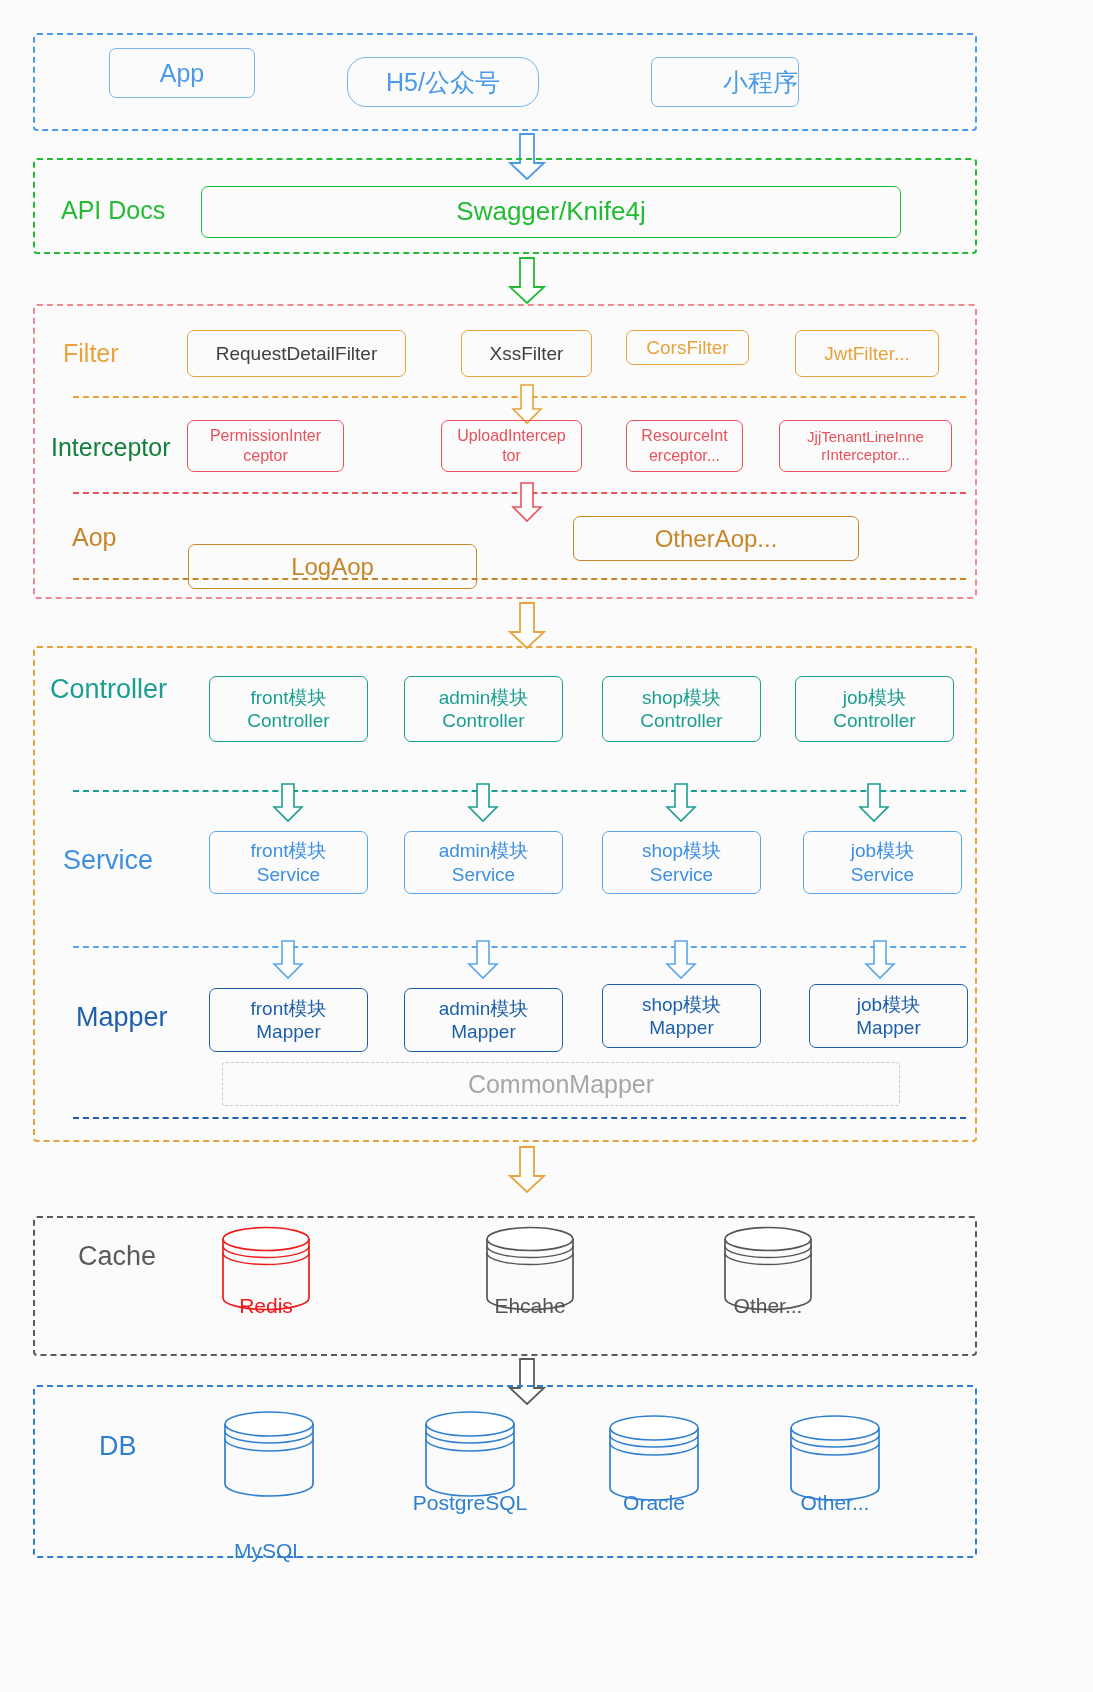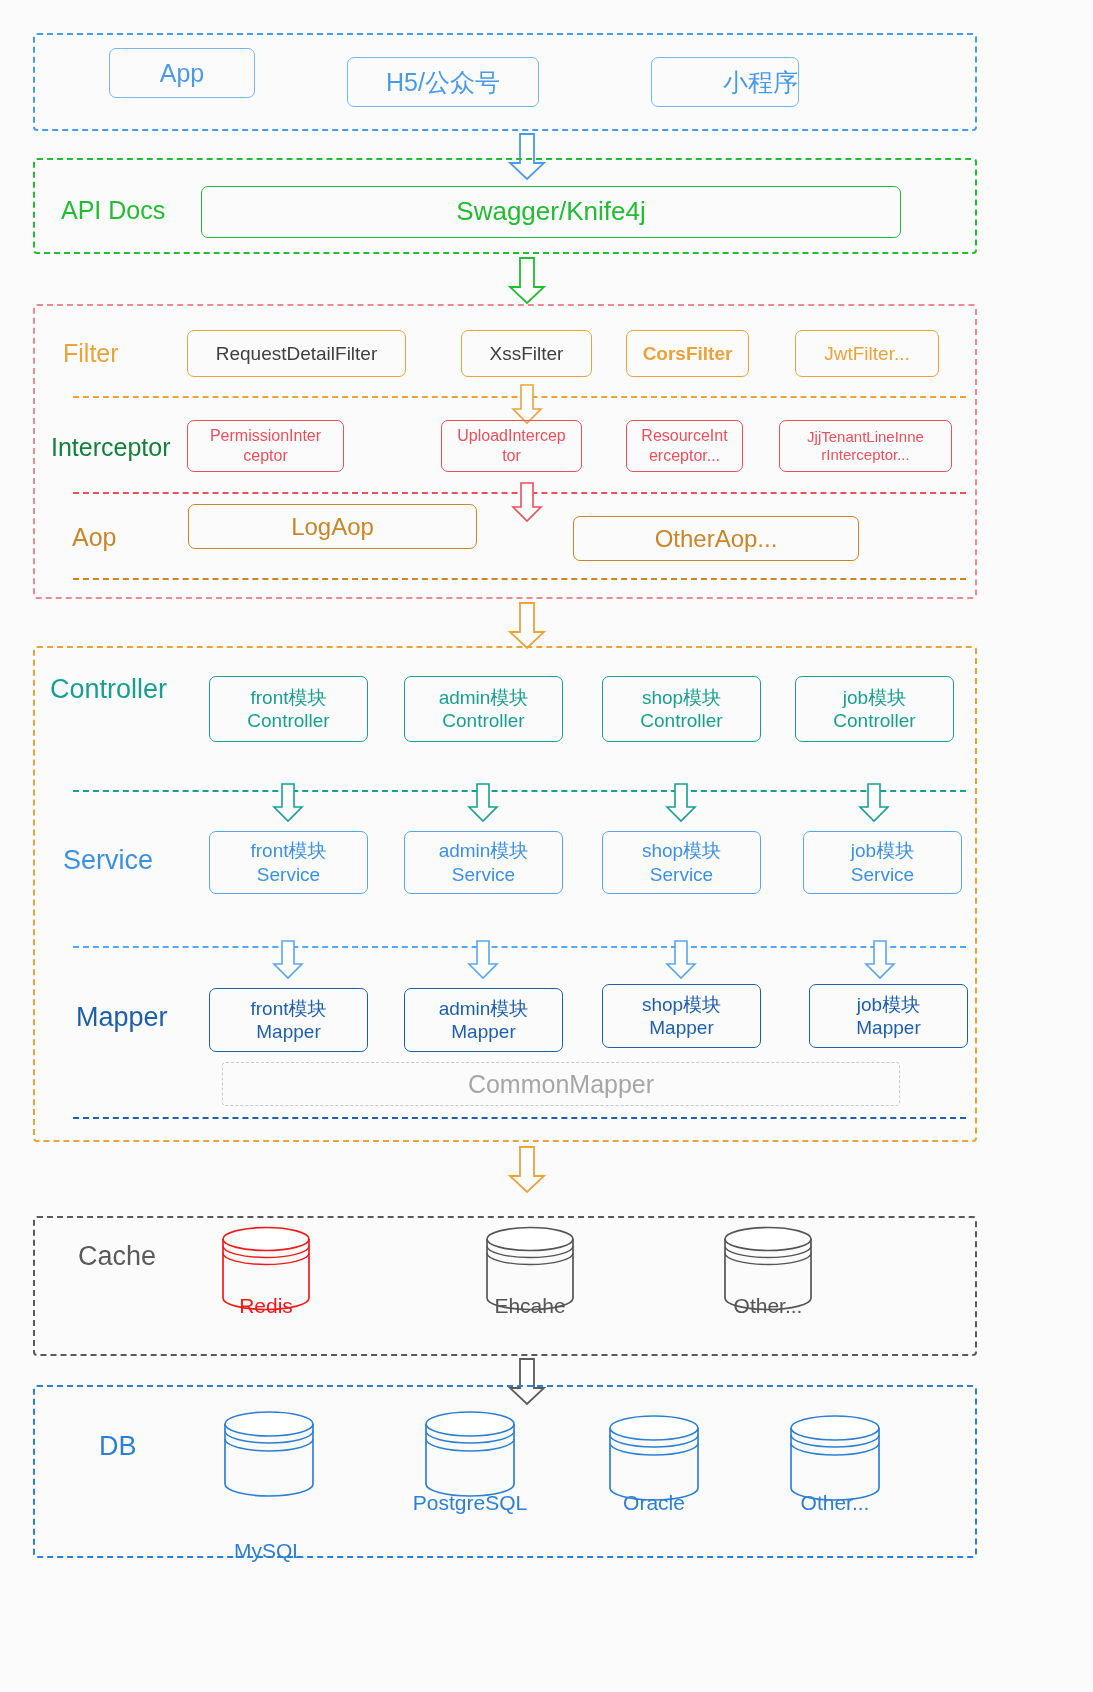--- a/index.html
+++ b/index.html
@@ -76,21 +76,21 @@
 </head>
 <body>
 
 <div id="canvas">
 
   <div class="section" style="left:33px; top:33px; width:944px; height:98px; border-color:#4a9ae8;"></div>
 
   <div class="box" style="left:109px; top:48px; width:146px; height:50px; font-size:25px; color:#4a9ae8; border-color:#7ab4ec;">
     <span>App</span>
   </div>
-  <div class="box" style="left:347px; top:57px; width:192px; height:50px; font-size:25px; color:#4a9ae8; border-color:#7ab4ec;">
+  <div class="box" style="left:347px; top:57px; width:192px; height:50px; font-size:25px; color:#4a9ae8; border-color:#7ab4ec;border-radius:19px;">
     <span>H5/公众号</span>
   </div>
   <div class="box" style="left:651px; top:57px; width:148px; height:50px; font-size:25px; color:#4a9ae8; border-color:#7ab4ec;justify-content:flex-end;">
     <span>小程序</span>
   </div>
 
   <svg class="arrow" style="left:507px; top:133px;" width="40" height="48" viewBox="0 0 40 48">
     <path d="M13 1 L27 1 L27 30 L37 30 L20 46 L3 30 L13 30 Z" fill="#ffffff" stroke="#4a9ae8" stroke-width="1.8"></path>
   </svg>
 
@@ -106,21 +106,21 @@
 
   <div class="section" style="left:33px; top:304px; width:944px; height:295px; border-color:#ec8a92;"></div>
 
   <div class="rowlabel" style="left:63px; top:341px; color:#e8a33d;">Filter</div>
   <div class="box" style="left:187px; top:330px; width:219px; height:47px; font-size:19px; color:#404040; border-color:#e8a33d;">
     <span>RequestDetailFilter</span>
   </div>
   <div class="box" style="left:461px; top:330px; width:131px; height:47px; font-size:19px; color:#404040; border-color:#e8a33d;">
     <span>XssFilter</span>
   </div>
-  <div class="box" style="left:626px; top:330px; width:123px; height:47px; font-size:19px; color:#e8a33d; border-color:#e8a33d;font-weight:bold;">
+  <div class="box" style="left:626px; top:330px; width:123px; height:35px; font-size:19px; color:#e8a33d; border-color:#e8a33d;">
     <span>CorsFilter</span>
   </div>
   <div class="box" style="left:795px; top:330px; width:144px; height:47px; font-size:19px; color:#e8a33d; border-color:#e8a33d;">
     <span>JwtFilter...</span>
   </div>
 
   <div class="hdiv" style="left:73px; top:396px; width:893px; border-top-color:#e8a33d;"></div>
 
   <svg class="arrow" style="left:510px; top:384px;" width="34" height="41" viewBox="0 0 34 41">
     <path d="M11 1 L23 1 L23 25 L31 25 L17 39 L3 25 L11 25 Z" fill="#ffffff" stroke="#e8a33d" stroke-width="1.6"></path>
@@ -152,21 +152,21 @@
     </span>
   </div>
 
   <div class="hdiv" style="left:73px; top:492px; width:893px; border-top-color:#e8505b;"></div>
 
   <svg class="arrow" style="left:510px; top:482px;" width="34" height="41" viewBox="0 0 34 41">
     <path d="M11 1 L23 1 L23 25 L31 25 L17 39 L3 25 L11 25 Z" fill="#ffffff" stroke="#e8505b" stroke-width="1.6"></path>
   </svg>
 
   <div class="rowlabel" style="left:72px; top:525px; color:#c8862a;">Aop</div>
-  <div class="box" style="left:188px; top:504px; width:289px; height:45px; font-size:24px; color:#c8862a; border-color:#c8862a;">
+  <div class="box" style="left:188px; top:544px; width:289px; height:45px; font-size:24px; color:#c8862a; border-color:#c8862a;">
     <span>LogAop</span>
   </div>
   <div class="box" style="left:573px; top:516px; width:286px; height:45px; font-size:24px; color:#c8862a; border-color:#c8862a;">
     <span>OtherAop...</span>
   </div>
 
   <div class="hdiv" style="left:73px; top:578px; width:893px; border-top-color:#c8862a;"></div>
 
   <svg class="arrow" style="left:507px; top:602px;" width="40" height="48" viewBox="0 0 40 48">
     <path d="M13 1 L27 1 L27 30 L37 30 L20 46 L3 30 L13 30 Z" fill="#ffffff" stroke="#e8a33d" stroke-width="1.8"></path>

